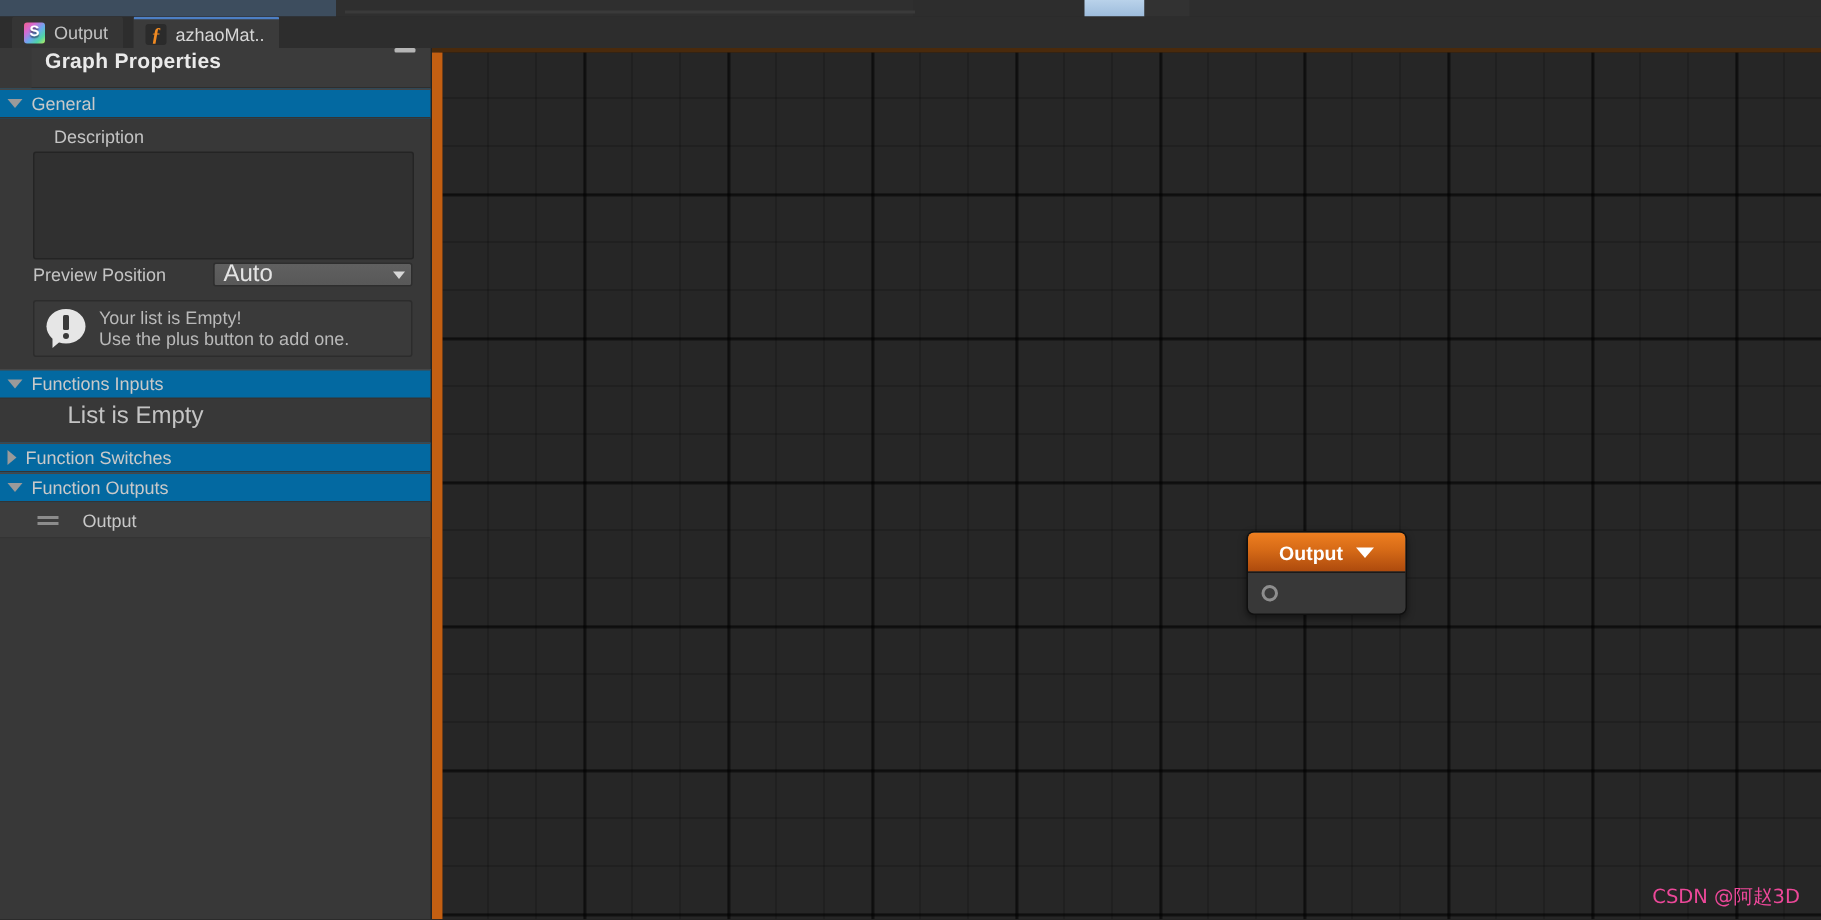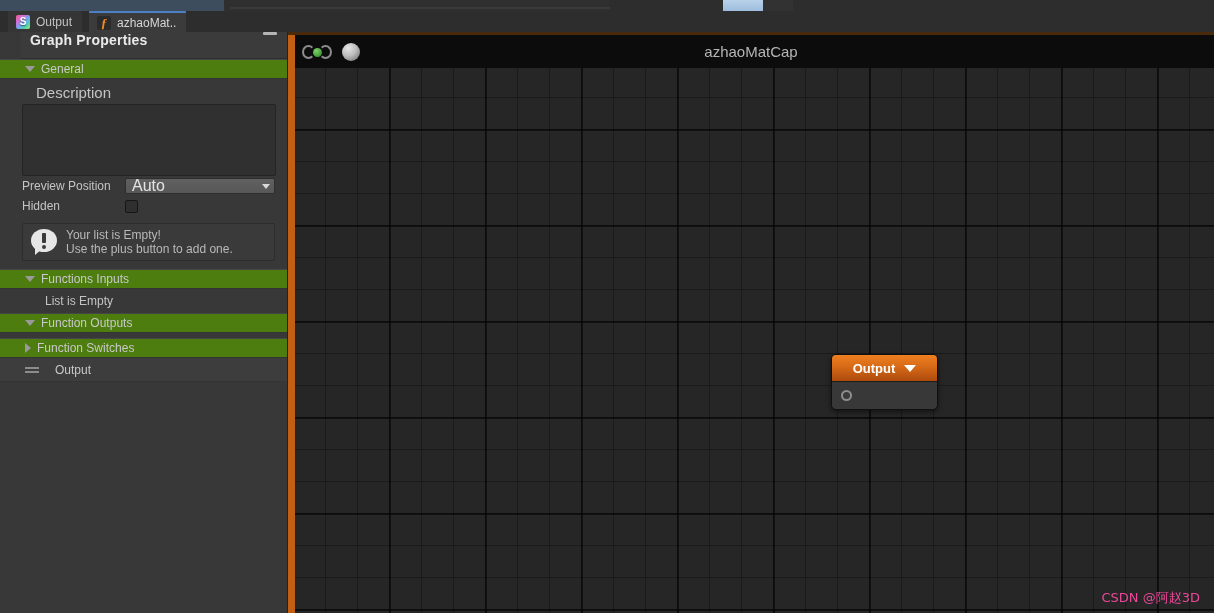--- a/index.html
+++ b/index.html
@@ -84,45 +84,45 @@
     display: flex; align-items: flex-start; justify-content: space-between;
     padding: 0 10px 0 9px;
     border-bottom: 1px solid #2e2e2e;
     margin-left: 21px;
   }
   .insp-title h1 { font-size: 14px; font-weight: bold; color: #eaeaea; letter-spacing: .2px; }
   .minimize { width: 14px; height: 3px; background: #b5b5b5; border-radius: 1px; cursor: pointer; }
 
   .section-hdr {
     height: 20px; display: flex; align-items: center; gap: 6px;
-    padding-left: 25px; background: #4d7c0f;
+    padding-left: 5px; background: #0369a1;
     border-top: 1px solid #464646; border-bottom: 1px solid #343434;
     font-size: 12px; color: #c9c9c9; user-select: none; cursor: default;
   }
   .section-hdr .right-btns { margin-left: auto; display: flex; gap: 4px; padding-right: 9px; }
   .caret { width: 0; height: 0; flex: 0 0 auto; }
   .caret.down { border-left: 5px solid transparent; border-right: 5px solid transparent; border-top: 6px solid #9a9a9a; }
   .caret.right { border-top: 5px solid transparent; border-bottom: 5px solid transparent; border-left: 6px solid #9a9a9a; }
   .round-btn {
     width: 13px; height: 13px; border-radius: 50%;
     background: #5e5e5e; border: 1px solid #2c2c2c;
     position: relative; cursor: pointer;
   }
   .round-btn::before, .round-btn::after {
     content: ""; position: absolute; background: #d8d8d8;
   }
   .round-btn::before { left: 3px; top: 5.5px; width: 7px; height: 1.5px; }
   .round-btn.plus::after { left: 5.5px; top: 3px; width: 1.5px; height: 7px; }
 
   .field-row {
     height: 20px; display: flex; align-items: center;
-    padding-left: 22px; font-size: 12px; color: #c4c4c4;
+    padding-left: 22px; font-size: 12px; color: #c4c4c4; gap: 17px;
   }
   .field-label { width: 103px; flex: 0 0 auto; }
-  .desc-label { padding: 5px 0 3px 36px; font-size: 15px; color: #c4c4c4; }
+  .desc-label { padding: 5px 0 3px 36px; font-size: 12px; color: #c4c4c4; }
   .desc-box {
     margin: 0 11px 0 22px; height: 72px;
     background: #303030; border: 1px solid #242424; border-radius: 2px;
   }
   .dropdown {
     flex: 1; margin-right: 12px; height: 16px;
     background: linear-gradient(180deg,#606060 0%, #585858 100%);
     border: 1px solid #2e2e2e; border-radius: 2px;
     display: flex; align-items: center; padding: 0 4px 0 6px;
     font-size: 16px; color: #e4e4e4; cursor: pointer;
@@ -160,21 +160,21 @@
     position: absolute; left: 11px; top: 4px; width: 4px; height: 10px;
     background: #3a3a3a; border-radius: 1px;
   }
   .warn-ico .dot {
     position: absolute; left: 11px; top: 16px; width: 4px; height: 4px;
     background: #3a3a3a; border-radius: 50%;
   }
   .empty-text { font-size: 12px; color: #b9b9b9; line-height: 14px; }
   .plain-row {
     height: 24px; display: flex; align-items: center;
-    padding-left: 45px; font-size: 12px; color: #c4c4c4;
+    padding-left: 45px; font-size: 16px; color: #c4c4c4;
   }
   .out-row {
     height: 24px; display: flex; align-items: center;
     background: #3d3d3d; border-bottom: 1px solid #343434;
     font-size: 12px; color: #c8c8c8;
   }
   .drag-handle {
     width: 14px; height: 10px; margin: 0 16px 0 25px; flex: 0 0 14px;
     cursor: grab; position: relative;
   }
@@ -313,24 +313,20 @@
 
     <div class="field-row">
       <span class="field-label">Preview Position</span>
       <div class="dropdown">
         <span>Auto</span>
         <span class="dd-arrow"></span>
       </div>
     </div>
 
 
-    <div class="field-row">
-      <span class="field-label">Hidden</span>
-      <div class="checkbox"></div>
-    </div>
 
 
     <div class="empty-box">
       <span class="warn-ico">
         <span class="bubble"></span>
           <span class="tail"></span>
         <span class="bang"></span>
           <span class="dot"></span>
       </span>
       <span class="empty-text">
@@ -338,50 +334,39 @@
         <span>Use the plus button to add one.</span>
       </span>
     </div>
 
     <div class="section-hdr">
       <span class="caret down"></span>
       <span>Functions Inputs</span>
     </div>
     <div class="plain-row">List is Empty</div>
 
+    <div class="section-hdr" style="margin-top:5px;">
+      <span class="caret right"></span>
+      <span>Function Switches</span>
+    </div>
+
     <div class="section-hdr">
       <span class="caret down"></span>
       <span>Function Outputs</span>
     </div>
-
-    <div class="section-hdr" style="margin-top:5px;">
-      <span class="caret right"></span>
-      <span>Function Switches</span>
-    </div>
     <div class="out-row">
       <span class="drag-handle"></span>
       <span>Output</span>
     </div>
 
   </div>
 
   <div class="canvas-wrap">
     <div class="grid"></div>
 
-    <div class="canvas-header">
-      <div class="tool-icons">
-        <span class="ico-refresh">
-          <span class="arc-l"></span>
-            <span class="arc-r"></span>
-            <span class="core"></span>
-        </span>
-        <span class="ico-sphere"></span>
-      </div>
-      <div class="title">azhaoMatCap</div>
-    </div>
 
     <div class="canvas-top-border"></div>
     <div class="canvas-left-border"></div>
 
     <div class="node">
       <div class="node-hdr">
         <span>Output</span>
         <span class="chev"></span>
       </div>
       <div class="node-body">

